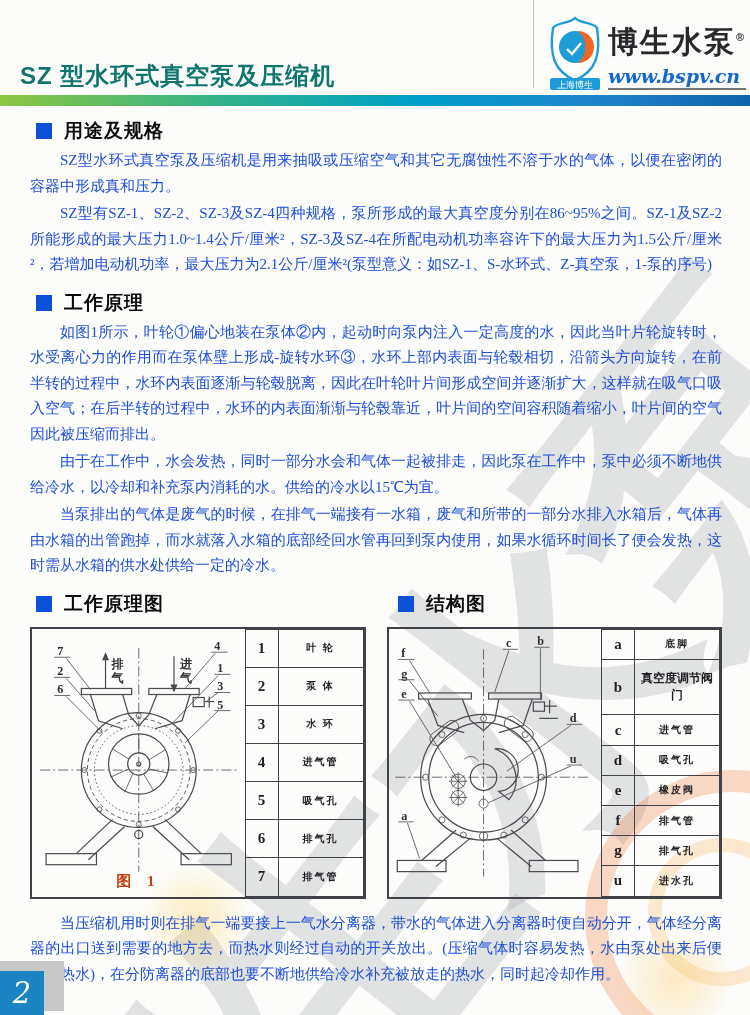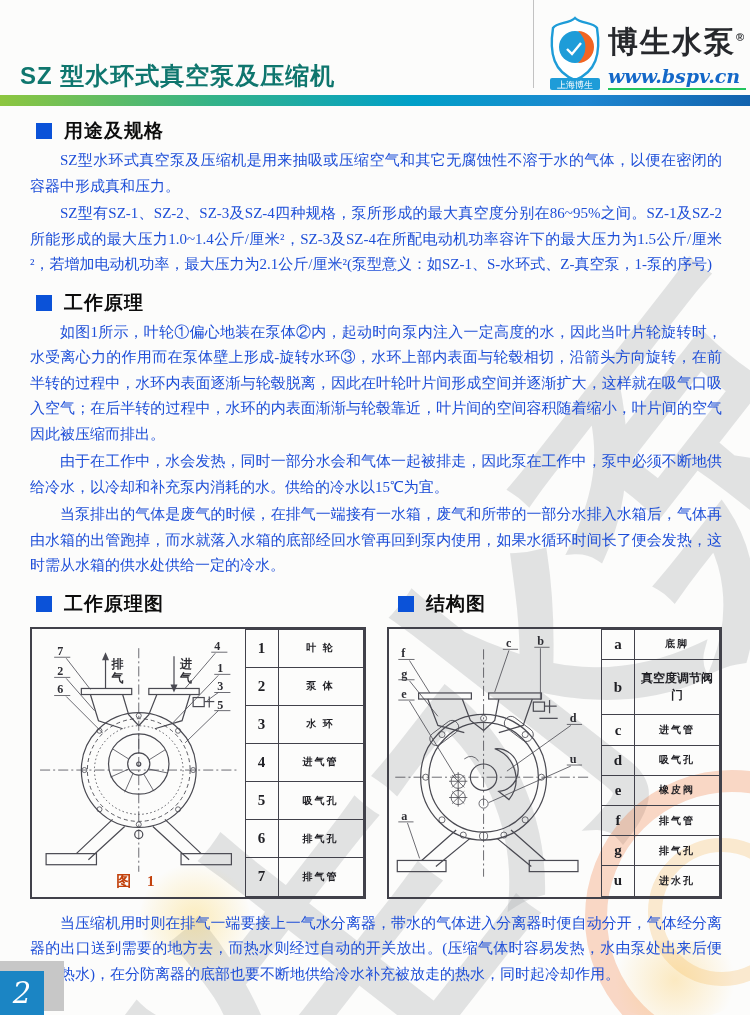--- a/index.html
+++ b/index.html
@@ -24,21 +24,21 @@
   .header{position:relative;height:95px;z-index:1;}
   .doc-title{position:absolute;left:20px;top:60px;margin:0;font-family:"Liberation Sans",sans-serif;
              font-size:24px;font-weight:bold;color:#0f766e;letter-spacing:1px;}
   .vline{position:absolute;left:533px;top:0;width:1px;height:88px;background:#c2c2c2;}
   .logo{position:absolute;left:548px;top:16px;display:flex;align-items:flex-start;gap:6px;}
   .logo-text{display:flex;flex-direction:column;}
   .brand{font-family:"Liberation Sans",sans-serif;font-size:30px;font-weight:bold;color:#26282c;
          letter-spacing:2px;line-height:42px;}
   .brand sup{font-size:11px;color:#26282c;}
   .site{font-family:"DejaVu Serif",serif;font-style:italic;font-weight:bold;font-size:19px;
-        color:#1468c8;border-bottom:2px solid #22c55e;padding-bottom:1px;margin-top:2px;}
+        color:#1468c8;border-bottom:2px solid #737373;padding-bottom:1px;margin-top:2px;}
   .gradbar{height:11px;background:linear-gradient(to right,#8dc63f,#35b387 28%,#00a0c8 55%,#1e86d0 78%,#1263ae);position:relative;z-index:1;}
   
   .content{position:relative;z-index:1;padding:0 28px 0 30px;}
   .sec{display:flex;align-items:center;gap:12px;margin:13px 0 5px 6px;height:24px;}
   .sq{width:16px;height:16px;background:#0b52d8;flex:none;}
   .sec h2{margin:0;font-family:"Liberation Sans",sans-serif;font-size:19px;font-weight:bold;
           color:#0d0d0d;letter-spacing:1px;}
   .para{margin:2px 0 0;text-indent:2em;font-size:15px;line-height:25.5px;text-align:justify;
         color:#1d4ed8;font-weight:500;}
   

